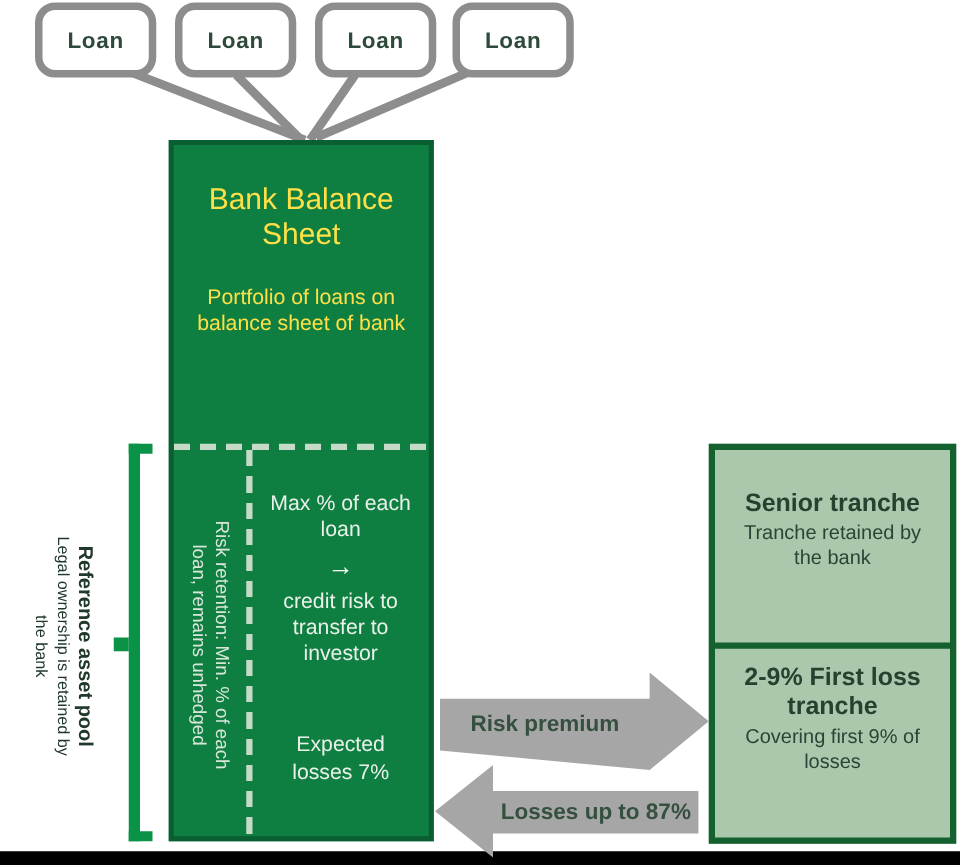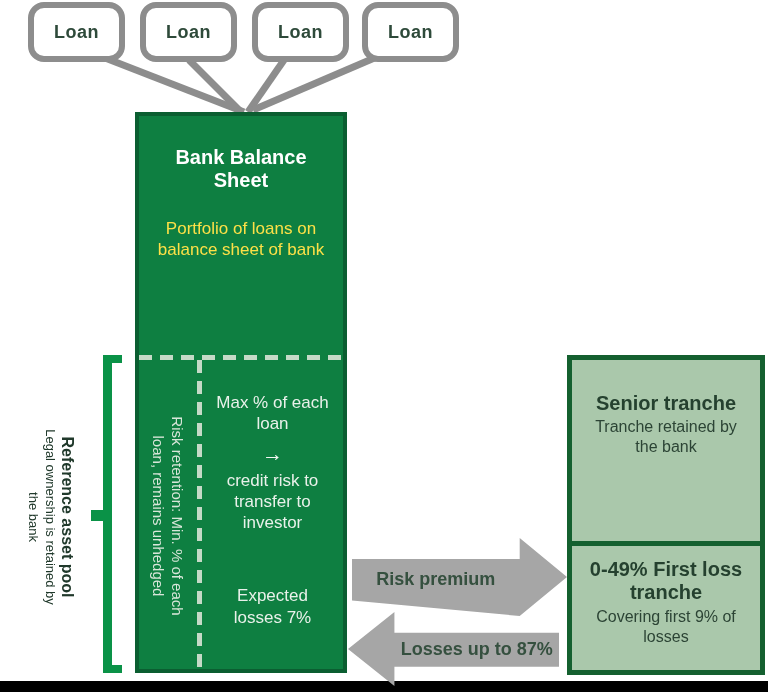--- a/index.html
+++ b/index.html
@@ -20,21 +20,21 @@
   .loan1{left:28px;} .loan2{left:140px;} .loan3{left:252px;} .loan4{left:362px;}
   svg.connectors { position:absolute; left:0; top:0; z-index:0; }
 
   
   .bbs {
     left:135px; top:112px; width:212px; height:561px; box-sizing:border-box;
     background:#0e7f41; border:4px solid #0b5e31;
     display:flex; flex-direction:column; z-index:1;
   }
   .bbs-upper { height:239px; display:flex; flex-direction:column; align-items:center; text-align:center; }
-  .bbs-title { margin-top:30px; width:150px; font-weight:bold; font-size:20px; line-height:1.15; color:#ffffff; }
+  .bbs-title { margin-top:30px; width:150px; font-weight:normal; font-size:24px; line-height:1.15; color:#fde047; }
   .bbs-sub   { margin-top:26px; width:176px; font-size:17px; line-height:1.25; color:#fde047; }
   .hdash { height:5px; width:100%;
     background:repeating-linear-gradient(90deg,#c5dac7 0 13px, rgba(0,0,0,0) 13px 21px); }
   .bbs-lower { flex:1; display:flex; }
   .bbs-leftcol { width:58px; position:relative; }
   .vdash { width:5px;
     background:repeating-linear-gradient(180deg,#c5dac7 0 13px, rgba(0,0,0,0) 13px 21px); }
   .bbs-rightcol { flex:1; display:flex; flex-direction:column; align-items:center; text-align:center;
     font-size:17px; line-height:1.25; color:#e9f1ea; }
   .maxpct { margin-top:32px; width:118px; }
@@ -60,21 +60,21 @@
   .br-top  { left:103px; top:355px; width:19px; height:8px; }
   .br-bot  { left:103px; top:665px; width:19px; height:8px; }
   .br-nub  { left:91px;  top:510px; width:12px; height:11px; }
 
   
   .tranches {
     left:567px; top:355px; width:198px; height:320px; box-sizing:border-box;
     border:5px solid #14602f; background:#aac8ab;
     display:flex; flex-direction:column; z-index:1;
   }
-  .senior { height:186px; box-sizing:border-box; border-bottom:5px solid #14602f;
+  .senior { height:159px; box-sizing:border-box; border-bottom:5px solid #14602f;
     display:flex; flex-direction:column; align-items:center; text-align:center; }
   .firstloss { flex:1; display:flex; flex-direction:column; align-items:center; text-align:center; }
   .tr-title { font-weight:bold; font-size:20px; line-height:1.15; color:#25412f; }
   .tr-sub   { font-size:16px; line-height:1.25; color:#2c4435; }
   .senior .tr-title { margin-top:32px; width:170px; }
   .senior .tr-sub   { margin-top:2px; width:160px; }
   .firstloss .tr-title { margin-top:12px; width:160px; }
   .firstloss .tr-sub   { margin-top:3px; width:160px; }
 
   
@@ -151,21 +151,21 @@
       <div class="sidelabel-line">the bank</div>
     </div>
   </div>
 
   <div class="abs tranches">
     <div class="senior">
       <div class="tr-title">Senior tranche</div>
       <div class="tr-sub">Tranche retained by the bank</div>
     </div>
     <div class="firstloss">
-      <div class="tr-title">0-49% First loss tranche</div>
+      <div class="tr-title">2-9% First loss tranche</div>
       <div class="tr-sub">Covering first 9% of losses</div>
     </div>
   </div>
 
   <div class="blockarrow arrow-right">
     <span>Risk premium</span>
   </div>
   <div class="blockarrow arrow-left">
     <span>Losses up to 87%</span>
   </div>

